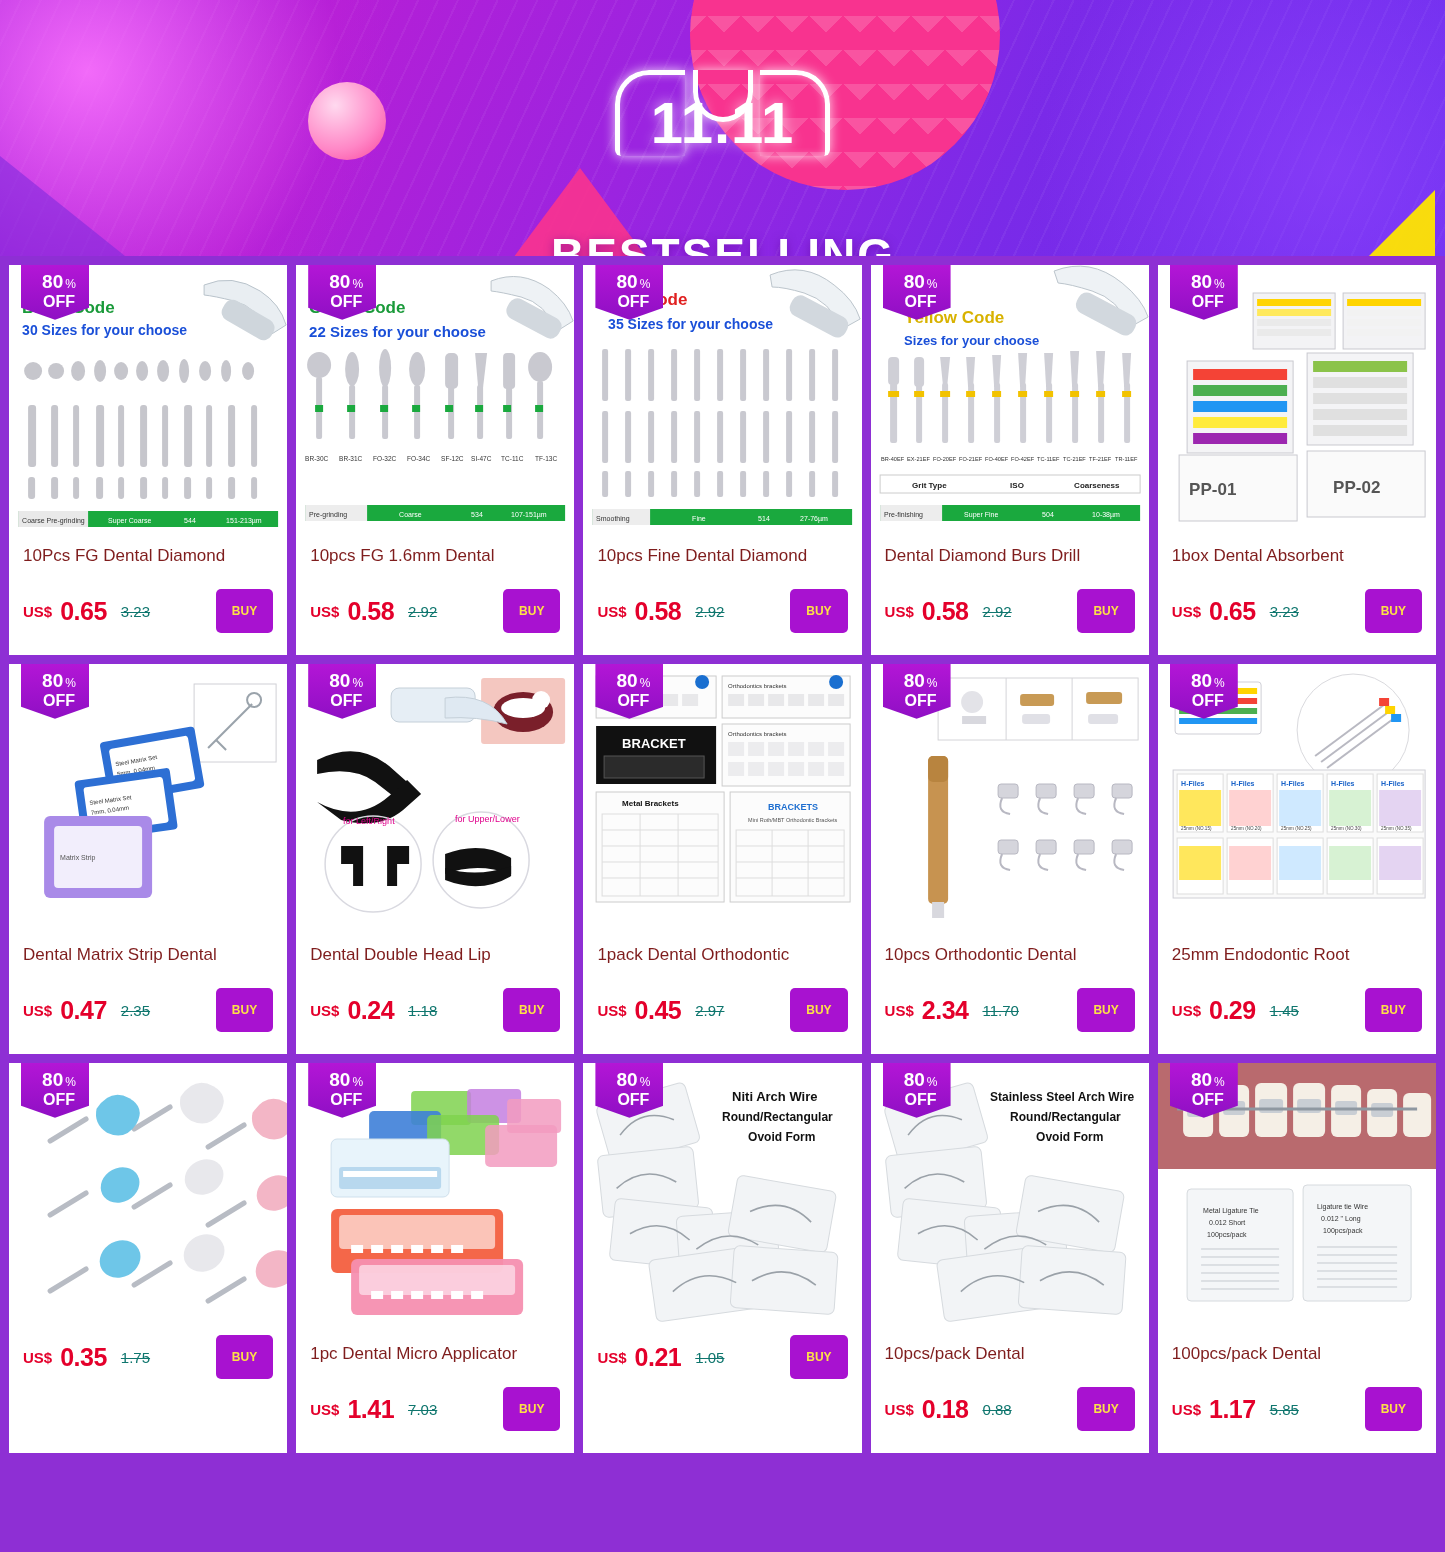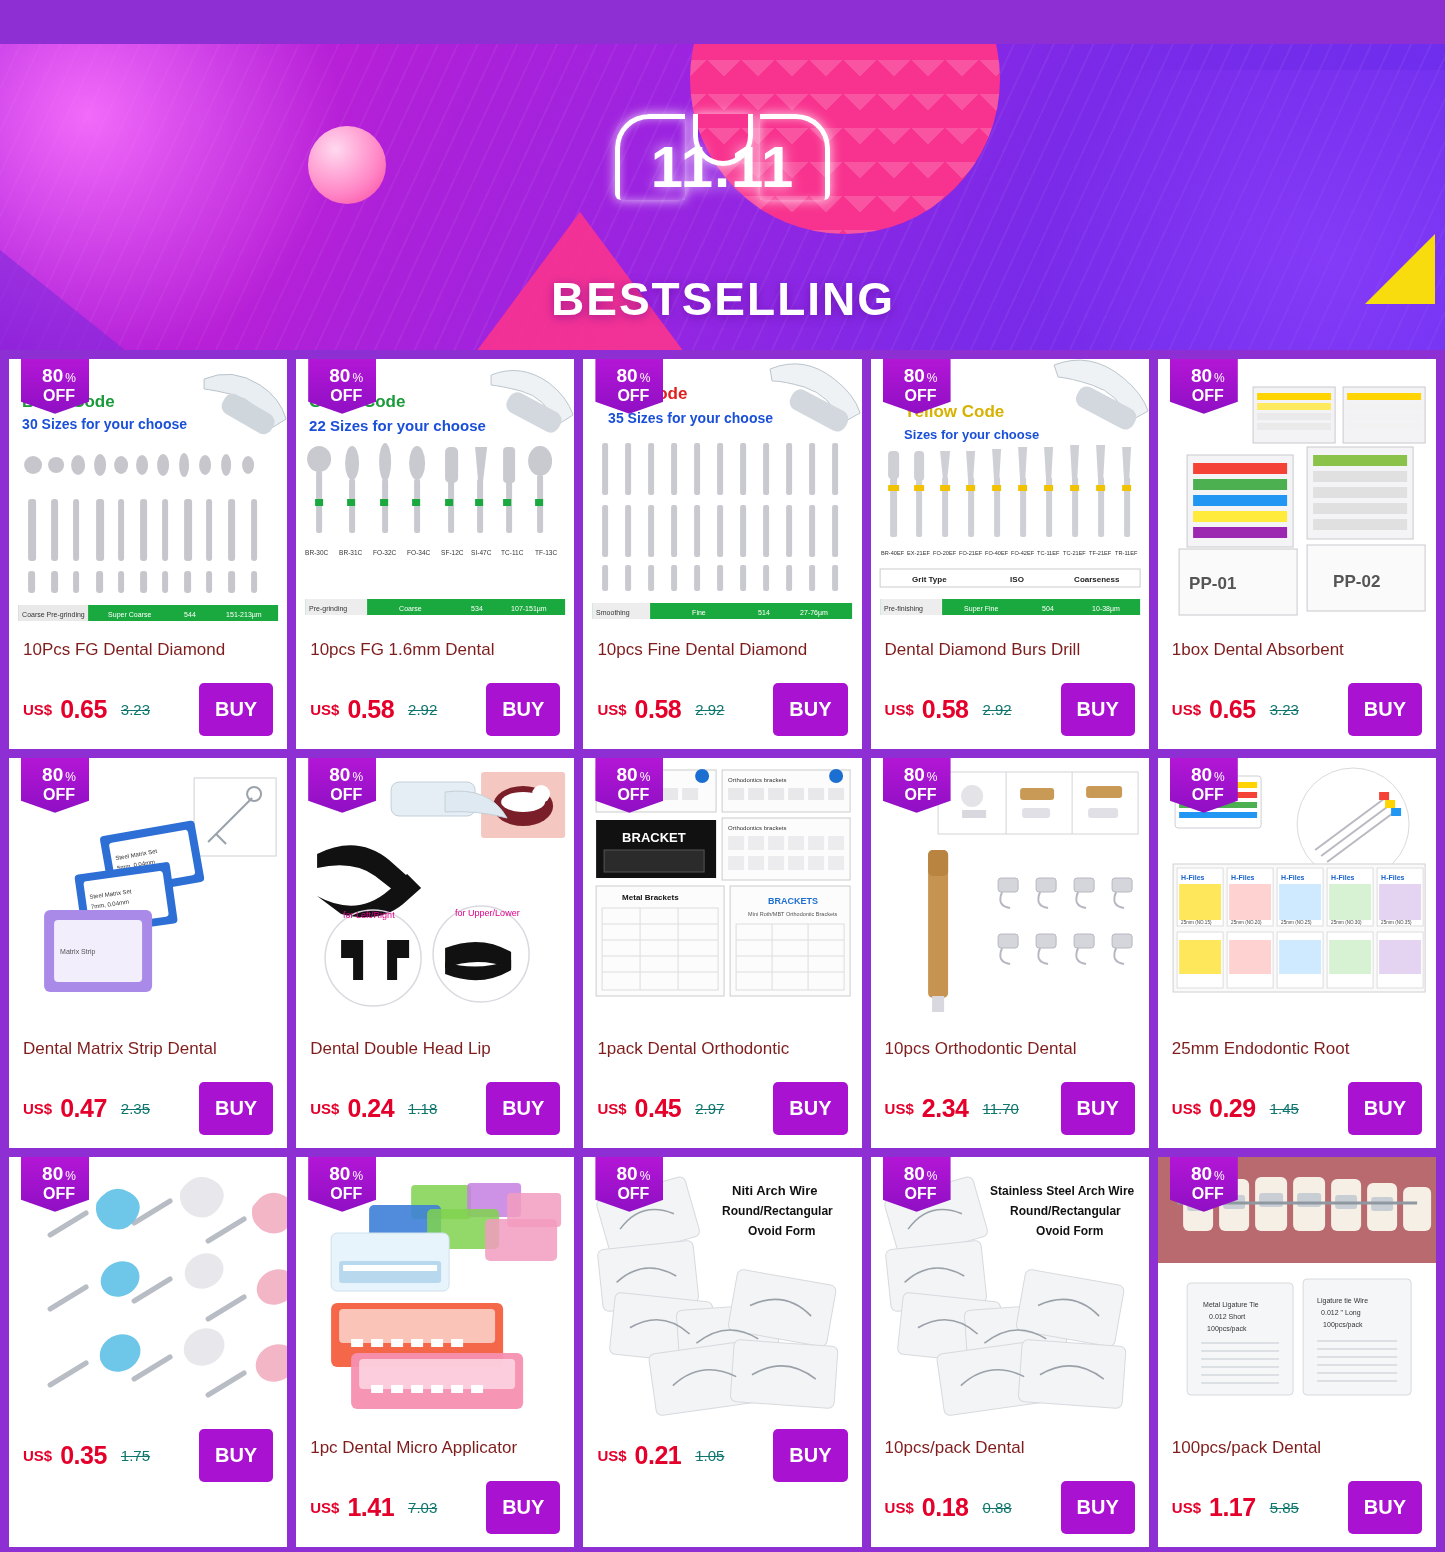--- a/index.html
+++ b/index.html
@@ -8,24 +8,23 @@
     height: 1552px;
     font-family: "Liberation Sans", sans-serif;
     background: #8e2fd4;
     overflow: hidden;
   }
 
   
   .banner {
     position: relative;
     width: 1445px;
-    height: 306px;
+    height: 256px;
     overflow: hidden;
     background: linear-gradient(115deg, #a01ad8 0%, #b51fd6 22%, #9b24e0 45%, #7a2ae8 70%, #6a2ff0 100%);
-    margin-top: 44px;
   }
   .banner .stripes {
     position: absolute; inset: 0;
     background-image: repeating-linear-gradient(115deg, rgba(255,255,255,0.05) 0 2px, rgba(255,255,255,0) 2px 18px);
   }
   .glow-left {
     position: absolute; left: -120px; top: -140px;
     width: 520px; height: 470px;
     background: radial-gradient(circle at 40% 45%, rgba(255,120,255,0.85), rgba(200,40,220,0.15) 62%, rgba(160,20,200,0) 75%);
   }
@@ -192,24 +191,24 @@
   }
   .cur { color: #e4002b; font-size: 15px; font-weight: bold; }
   .now { color: #e4002b; font-size: 25px; font-weight: bold; letter-spacing: -0.5px; }
   .old {
     color: #0f766e; font-size: 15px; text-decoration: line-through;
     margin-left: 6px;
   }
   .buy {
     margin-left: auto;
     background: #a812d0;
-    color: #ffffff;
+    color: #fde047;
     border: none;
     border-radius: 5px;
-    font-size: 20px;
+    font-size: 12px;
     font-weight: bold;
     padding: 15px 16px;
     cursor: pointer;
     font-family: "Liberation Sans", sans-serif;
   }
 </style>
 </head>
 <body>
 
 <div class="banner">

